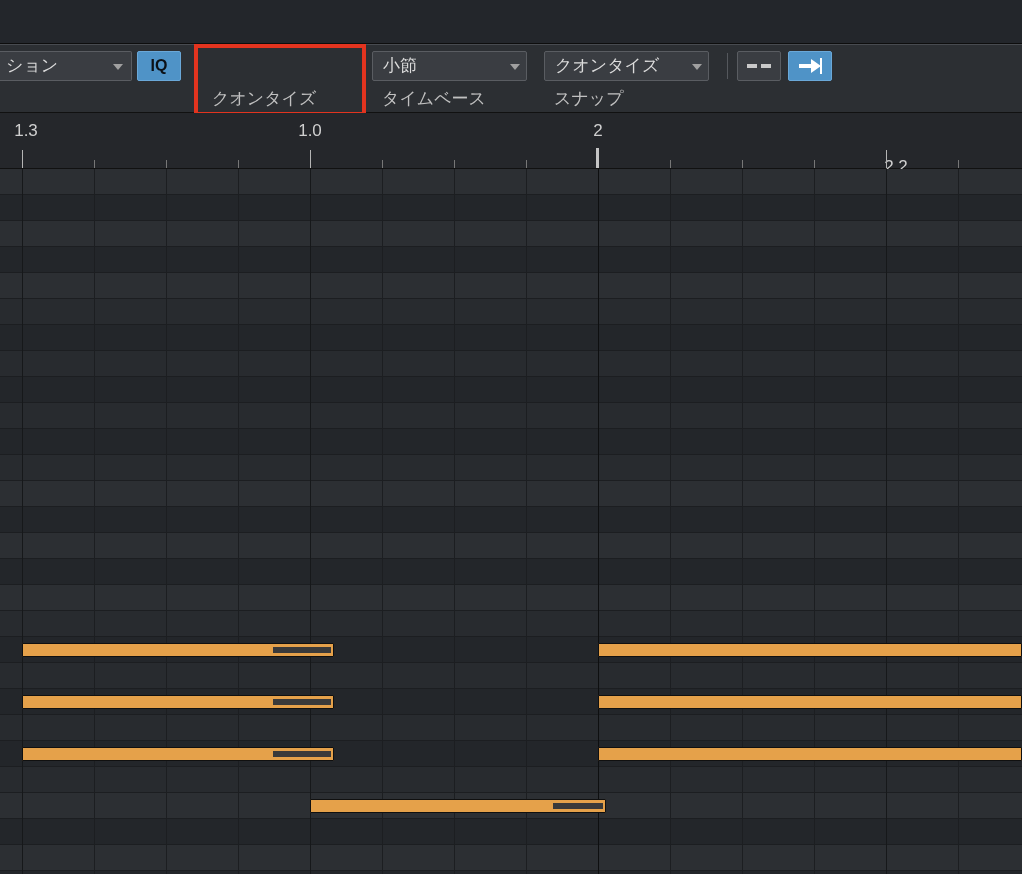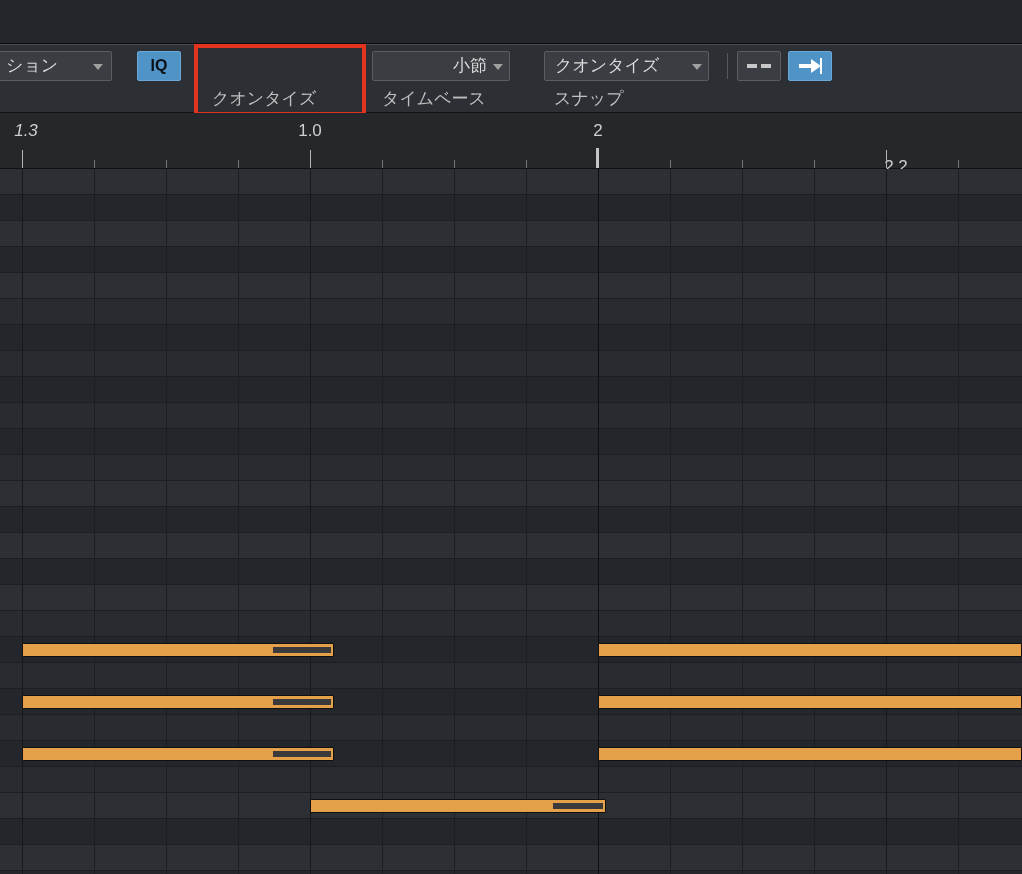--- a/index.html
+++ b/index.html
@@ -30,21 +30,21 @@
     height: 69px;
     background: #2c2f33;
     border-top: 1px solid #484b50;
     border-bottom: 1px solid #111;
   }
 
   
   .dd-partial-left {
     position: absolute;
     left: 0; top: 6px;
-    width: 112px; height: 30px;
+    width: 132px; height: 30px;
     background: #3a3d42;
     border: 1px solid #5a5d62;
     border-left: none;
     border-radius: 0 2px 2px 0;
     color: #dcdcdc;
     font-size: 17px;
     line-height: 28px;
     padding-left: 6px;
   }
   .dd-partial-left .tri {
@@ -217,21 +217,21 @@
     <span>ション</span>
     <span class="tri"></span>
   </div>
 
   <div class="iq-btn" style="left:137px;">
     <span>IQ</span>
   </div>
 
   <div class="dd-label" style="left:212px; top:42px;">クオンタイズ</div>
 
-  <div class="dd" style="left:372px; top:6px; width:138px;text-align:right;">
+  <div class="dd" style="left:372px; top:6px; width:155px;">
     <span>小節</span>
     <span class="tri"></span>
   </div>
   <div class="dd-label" style="left:382px; top:42px;">タイムベース</div>
 
   <div class="dd" style="left:544px; top:6px; width:165px;">
     <span>クオンタイズ</span>
     <span class="tri"></span>
   </div>
   <div class="dd-label" style="left:554px; top:42px;">スナップ</div>
@@ -250,21 +250,21 @@
       <rect x="2" y="7" width="12" height="4" fill="#ffffff"></rect>
       <polygon points="14,2 24,9 14,16" fill="#ffffff"></polygon>
       <rect x="23" y="1" width="2" height="16" fill="#ffffff"></rect>
     </svg>
   </div>
 </div>
 
 <div class="highlight-rect" style="left:194px; top:44px; width:172px; height:72px;"></div>
 
 <div class="ruler">
-  <span class="ruler-label" style="left:26px;font-style:italic;">1.3</span>
+  <span class="ruler-label" style="left:26px;">1.3</span>
   <span class="ruler-label" style="left:310px;">1.0</span>
   <span class="ruler-label" style="left:598px;">2</span>
   <span class="ruler-label" style="left:896px;margin-top:36px;">2.2</span>
 
   <div class="ruler-tick-major" style="left:22px;"></div>
   <div class="ruler-tick-major" style="left:310px;"></div>
   <div class="ruler-tick-major" style="left:886px;"></div>
 
   <div class="ruler-bar-marker" style="left:596px;"></div>
 

